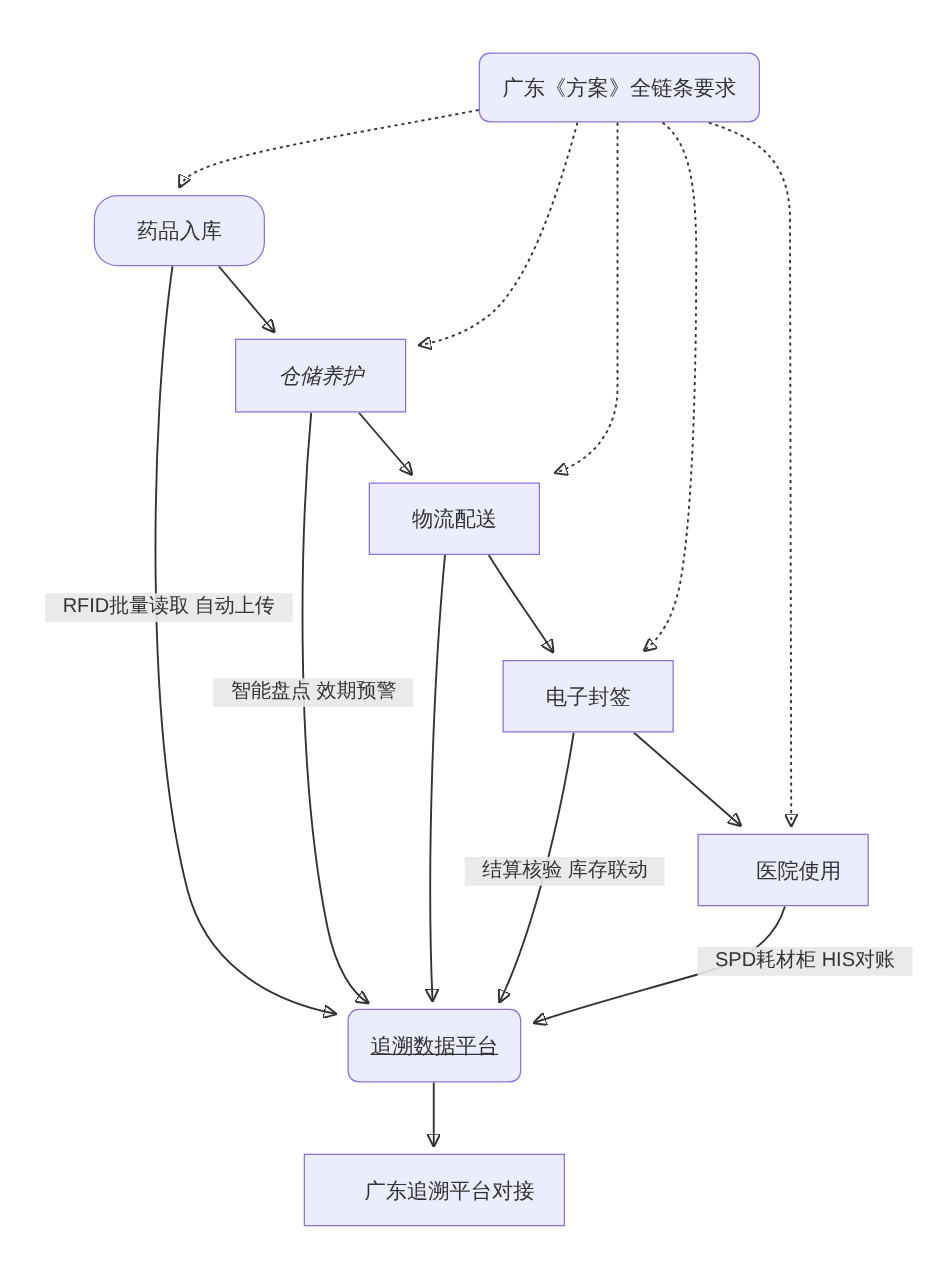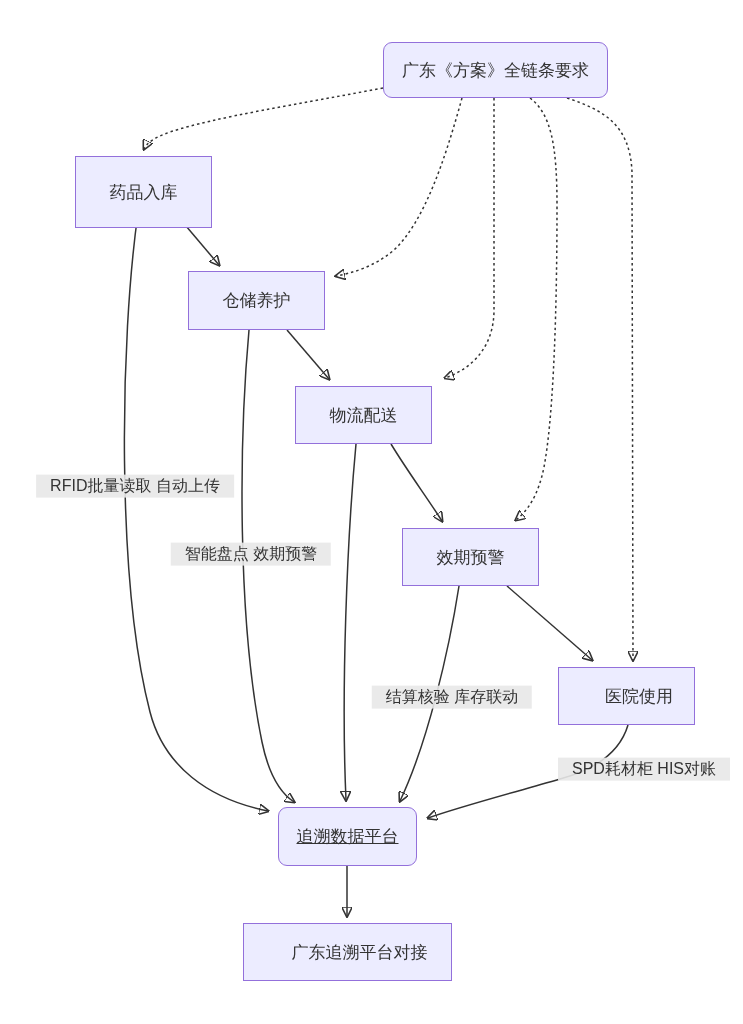--- a/index.html
+++ b/index.html
@@ -65,27 +65,27 @@
     <path d="M 249,330 C 239,440 237,620 262,742 C 269,776 282,794 294,802" marker-end="url(#arrow)"></path>
     <path d="M 356,444 C 347,540 341,690 346,800" marker-end="url(#arrow)"></path>
     <path d="M 459,586 C 449,650 428,742 400,801" marker-end="url(#arrow)"></path>
     <path d="M 628,725 C 620,752 597,769 560,779 C 512,793 462,806 428,818" marker-end="url(#arrow)"></path>
 
     <path d="M 347,866 L 347,916" marker-end="url(#arrow)"></path>
   </svg>
 
   <div class="node rounded" style="left:383px; top:42px; width:225px; height:56px;font-family:Liberation Mono, monospace;">广东《方案》全链条要求</div>
 
-  <div class="node" style="left:75px; top:156px; width:137px; height:72px;">药品入库</div>
+  <div class="node" style="left:75px; top:156px; width:137px; height:57px;border-radius:19px;">药品入库</div>
 
-  <div class="node" style="left:188px; top:271px; width:137px; height:59px;">仓储养护</div>
+  <div class="node" style="left:188px; top:271px; width:137px; height:59px;font-style:italic;">仓储养护</div>
 
   <div class="node" style="left:295px; top:386px; width:137px; height:58px;">物流配送</div>
 
-  <div class="node" style="left:402px; top:528px; width:137px; height:58px;">效期预警</div>
+  <div class="node" style="left:402px; top:528px; width:137px; height:58px;">电子封签</div>
 
   <div class="node" style="left:558px; top:667px; width:137px; height:58px;padding-left:25px;">医院使用</div>
 
   <div class="node rounded" style="left:278px; top:807px; width:139px; height:59px;text-decoration:underline;">追溯数据平台</div>
 
   <div class="node" style="left:243px; top:923px; width:209px; height:58px;padding-left:24px;">广东追溯平台对接</div>
 
   <span class="edge-label" style="left:135px; top:486px;">RFID批量读取 自动上传</span>
 
   <span class="edge-label" style="left:251px; top:554px;">智能盘点 效期预警</span>

